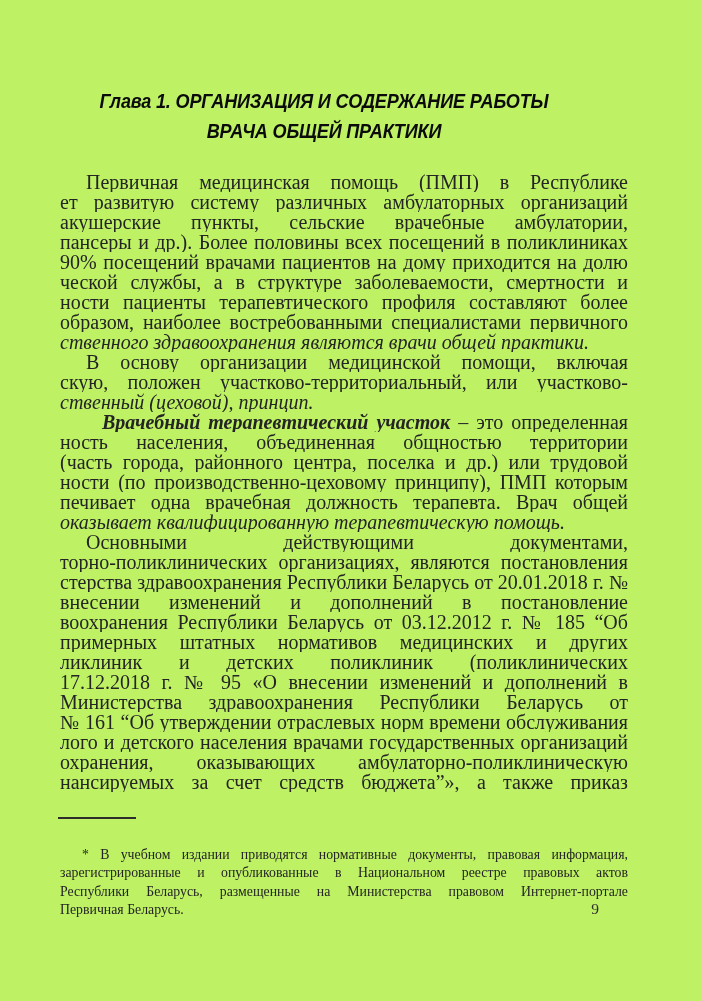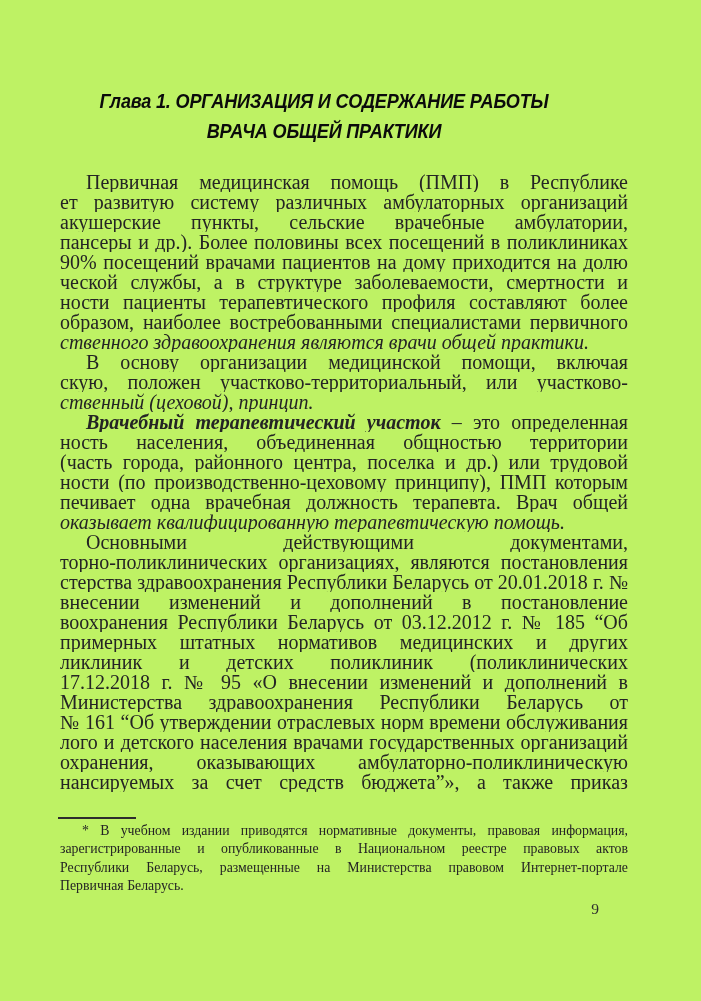--- a/index.html
+++ b/index.html
@@ -40,42 +40,42 @@
   }
   .line {
     height:20px;
     line-height:20px;
     text-align:justify;
     text-align-last:justify;
     overflow:hidden;
   }
   .line.first { text-indent:26px; }
   .line.last  { text-align-last:left;font-style:italic; }
-  .bi { font-weight:bold; font-style:italic; }
+  .bi { font-weight:bold; font-style:italic;margin-left:16px; }
 
   
   .footnote-rule {
     position:absolute;
     left:58px; top:817px;
     width:78px; height:1.5px;
     background:#2d2d2d;
   }
   .footnote {
     position:absolute;
     left:60px; top:822px; width:568px;
     font-size:13.8px;
   }
   .fline {
     height:18.4px;
     line-height:18.4px;
     text-align:justify;
     text-align-last:justify;
     overflow:hidden;
   }
-  .fline.first { text-indent:22px; }
+  .fline.first { text-indent:22px;margin-top:24px; }
   .fline.last  { text-align-last:left; }
 
   .page-number {
     position:absolute;
     left:575px; top:900px;
     width:40px;
     text-align:center;
     font-size:15.5px;
     color:#2e2e2e;
   }

